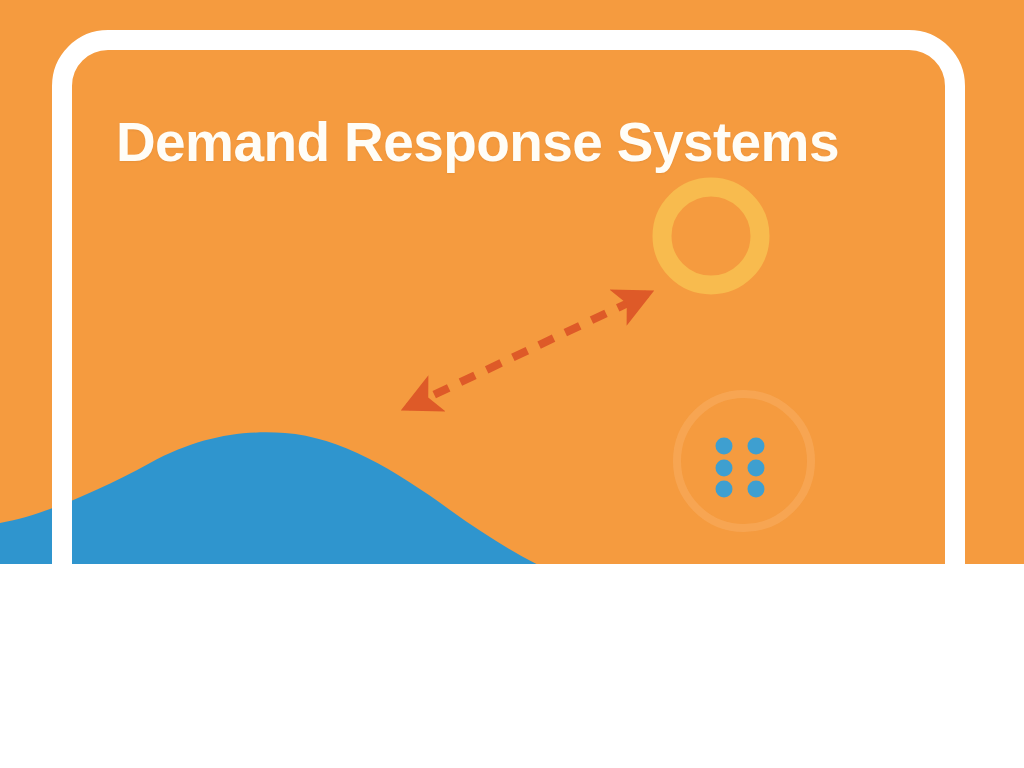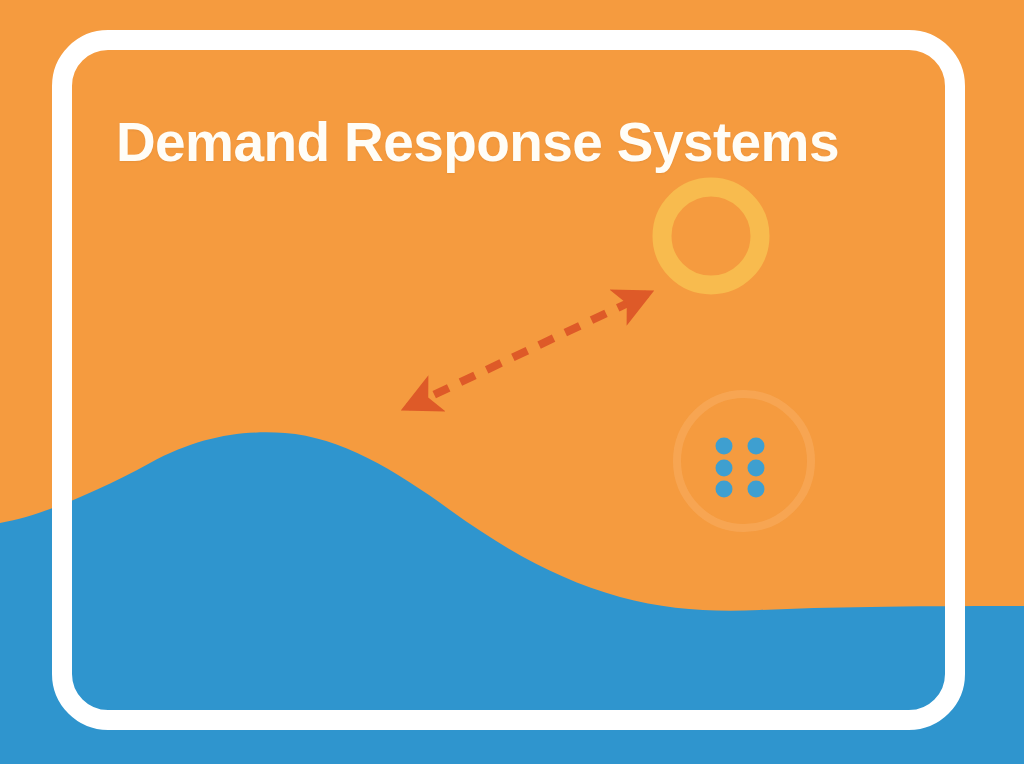--- a/index.html
+++ b/index.html
@@ -10,21 +10,21 @@
   }
   body {
     width: 1024px;
     height: 768px;
     overflow: hidden;
     font-family: "Liberation Sans", sans-serif;
   }
   #slide {
     position: relative;
     width: 1024px;
-    height: 764px;
+    height: 564px;
     overflow: hidden;
     background: #000000;
   }
   #slide-svg {
     position: absolute;
     top: 0;
     left: 0;
     width: 1024px;
     height: 768px;
     display: block;

